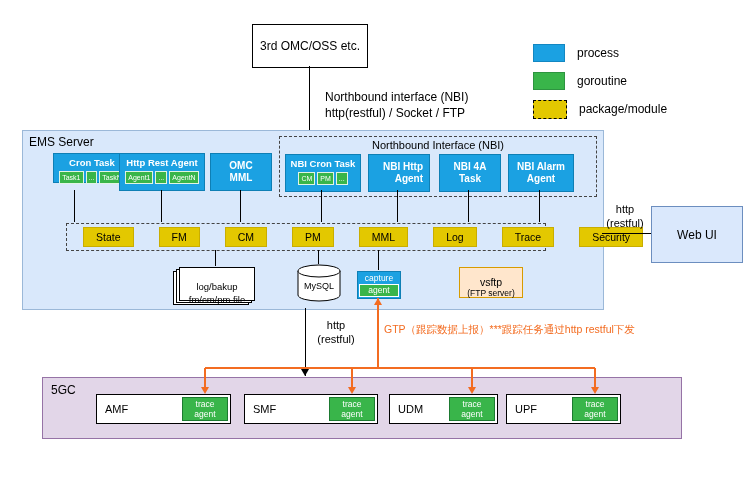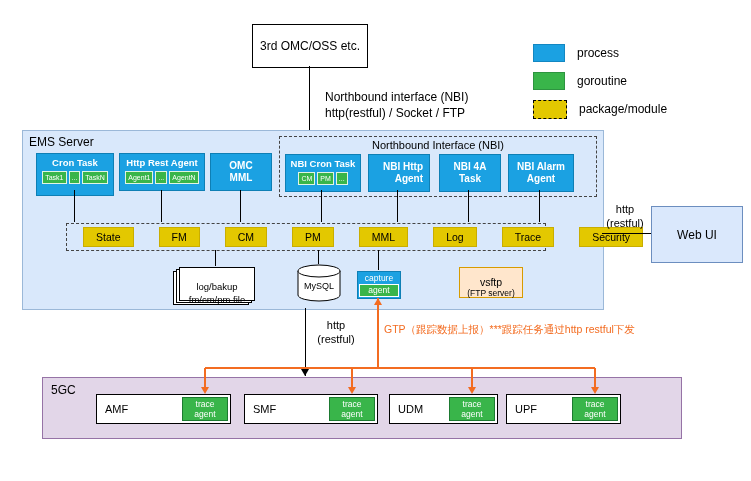--- a/index.html
+++ b/index.html
@@ -36,21 +36,21 @@
   .proc { position:absolute; background:var(--process,#1ba1e2); border:1px solid #0e7fb5; color:#fff; box-sizing:border-box; }
   .ptitle { font-size:9.5px; font-weight:bold; text-align:center; margin-top:4px; line-height:1.1; }
   .subrow { display:flex; justify-content:center; gap:2px; margin-top:3px; }
   .gchip {
     background:var(--goroutine,#39b54a); border:1px solid rgba(255,255,255,.85);
     color:#fff; font-size:7px; line-height:1; padding:2px 2px;
   }
   .pcenter { display:flex; align-items:center; justify-content:center; font-weight:bold;
     font-size:10px; text-align:center; line-height:1.25; padding:0 6px; }
 
-  .p-cron   { left:13px;  top:22px; width:78px; height:43px; }
+  .p-cron   { left:30px;  top:22px; width:78px; height:30px; }
   .p-http   { left:96px;  top:22px; width:86px; height:38px; }
   .p-omcmml { left:187px; top:22px; width:62px; height:38px; }
 
   .nbi-group { position:absolute; left:256px; top:5px; width:318px; height:61px; border:1px dashed #444; box-sizing:border-box; }
   .nbi-group-title { position:absolute; top:2px; left:0; width:100%; text-align:center; font-size:11px; }
   .p-nbicron  { left:5px;   top:17px; width:76px; height:38px; }
   .p-nbihttp  { left:88px;  top:17px; width:62px; height:38px;text-align:right; }
   .p-nbi4a    { left:159px; top:17px; width:62px; height:38px; }
   .p-nbialarm { left:228px; top:17px; width:66px; height:38px; }
 

